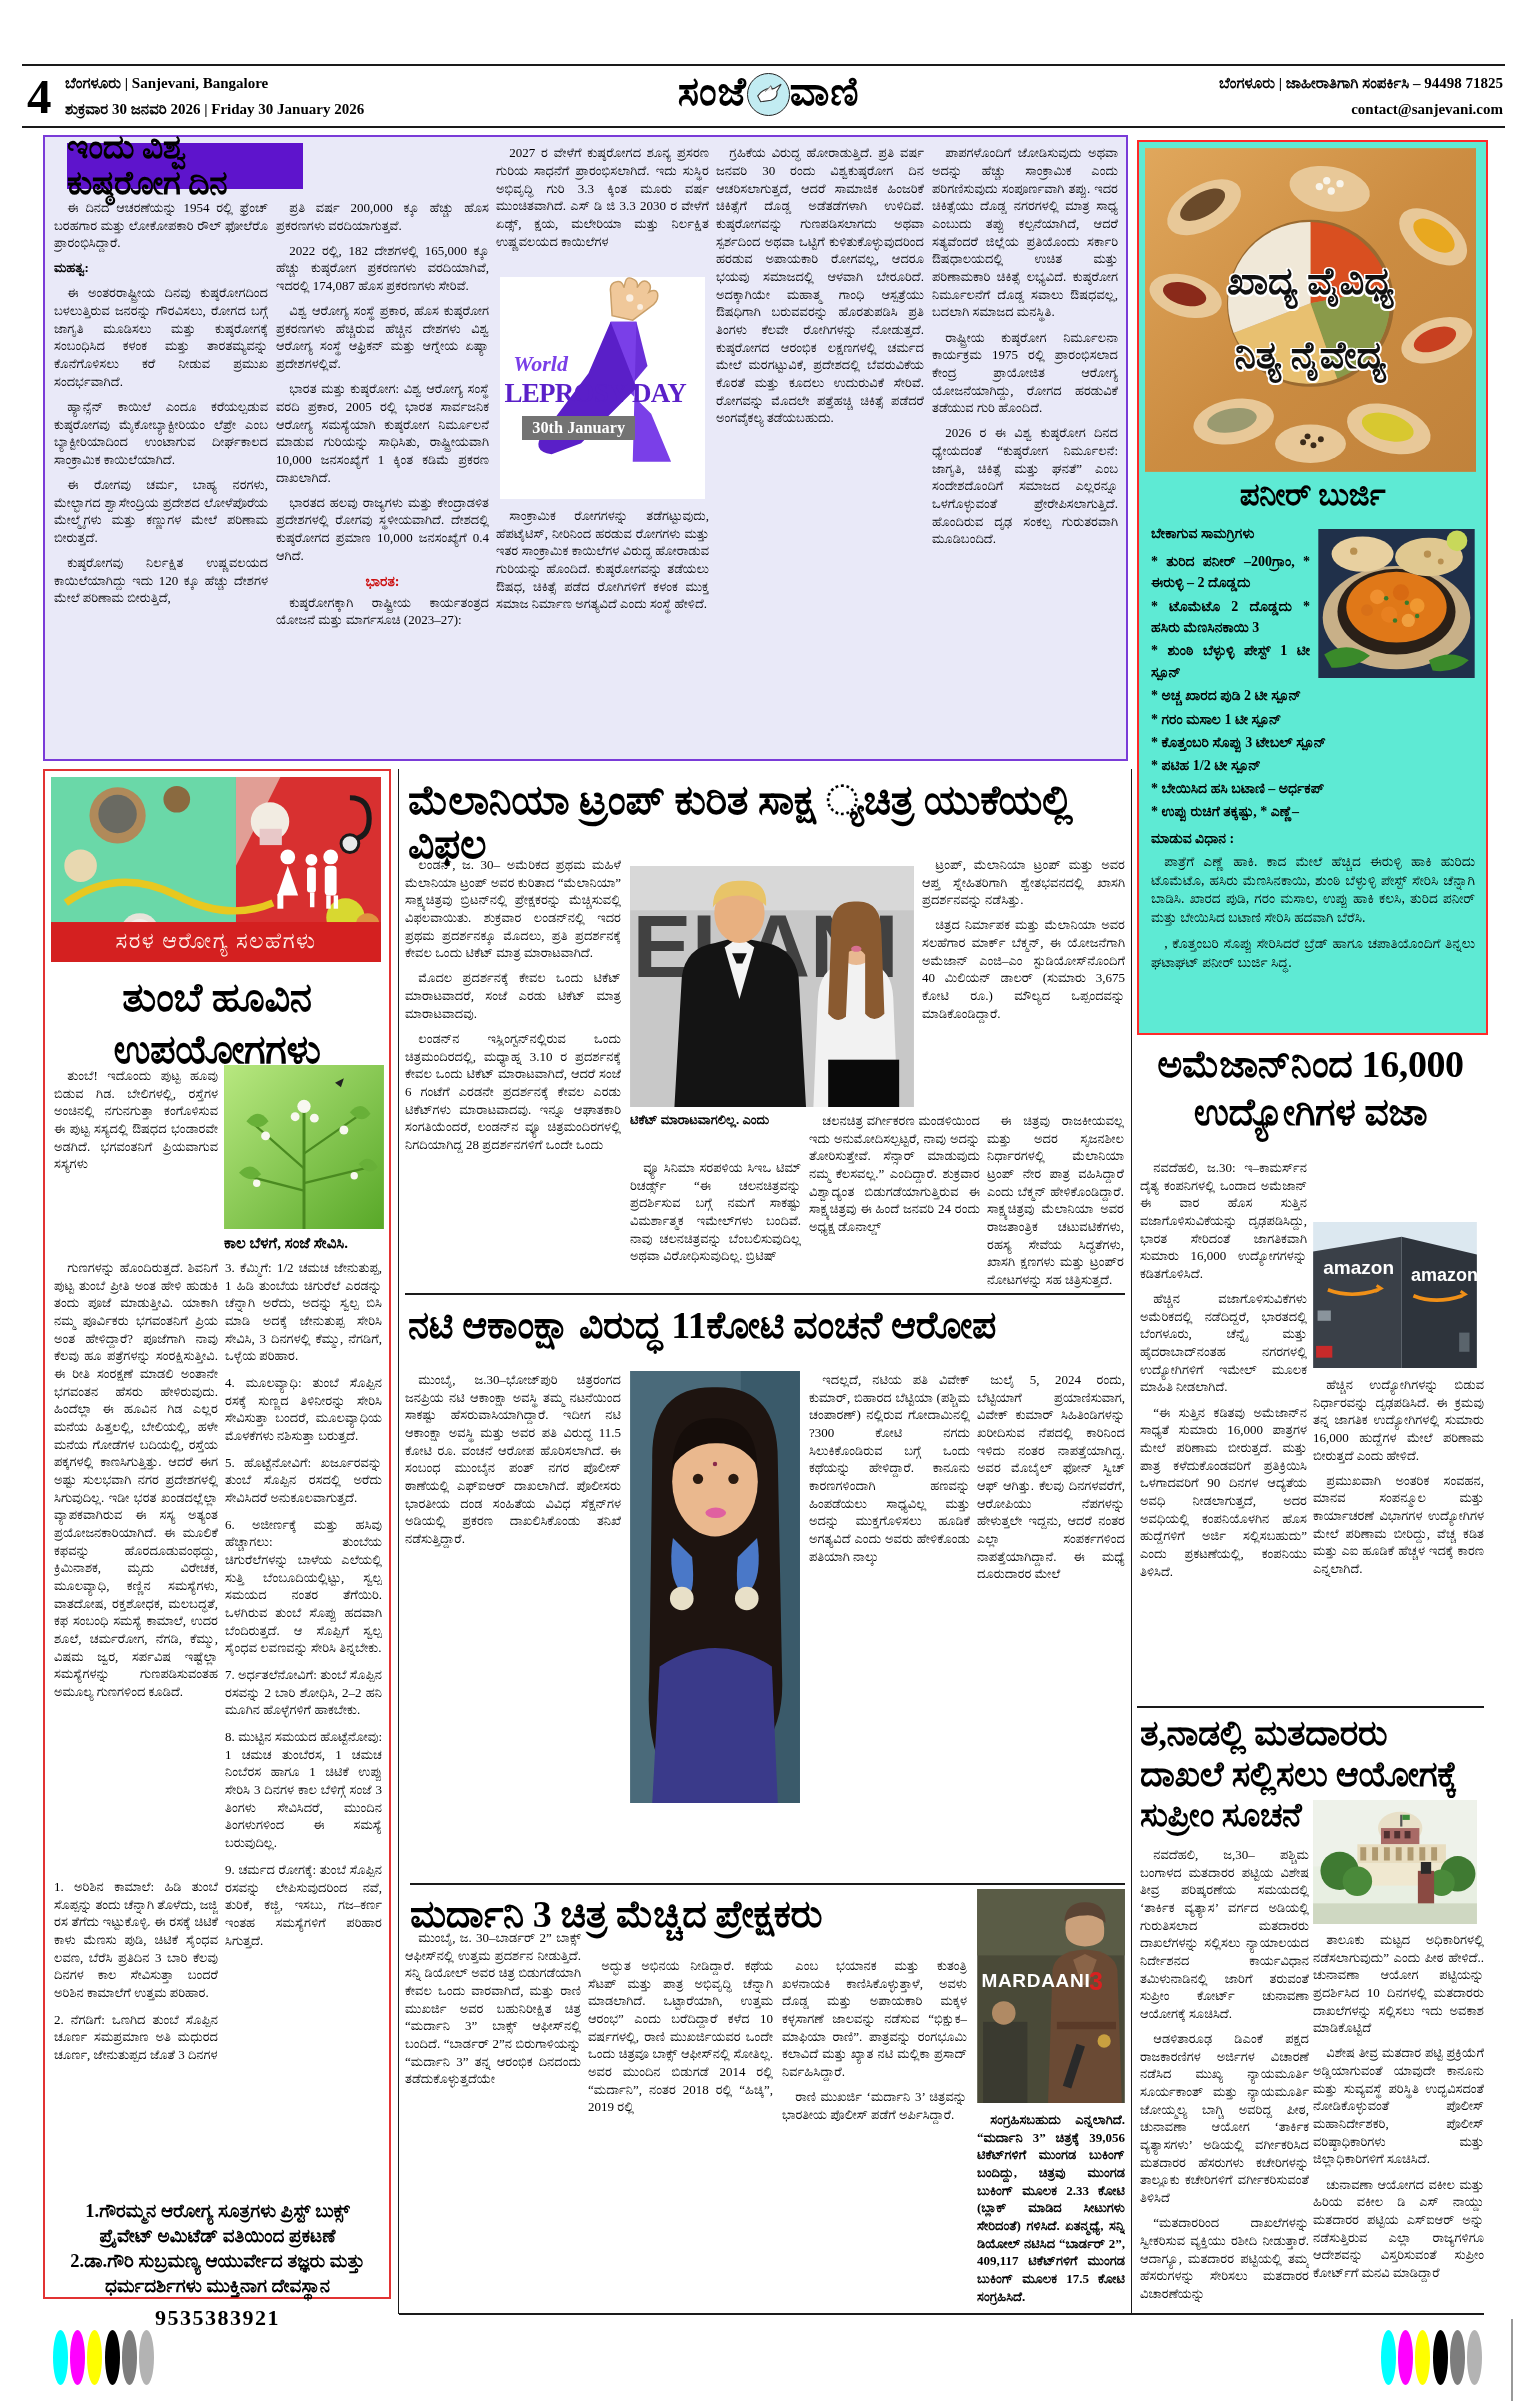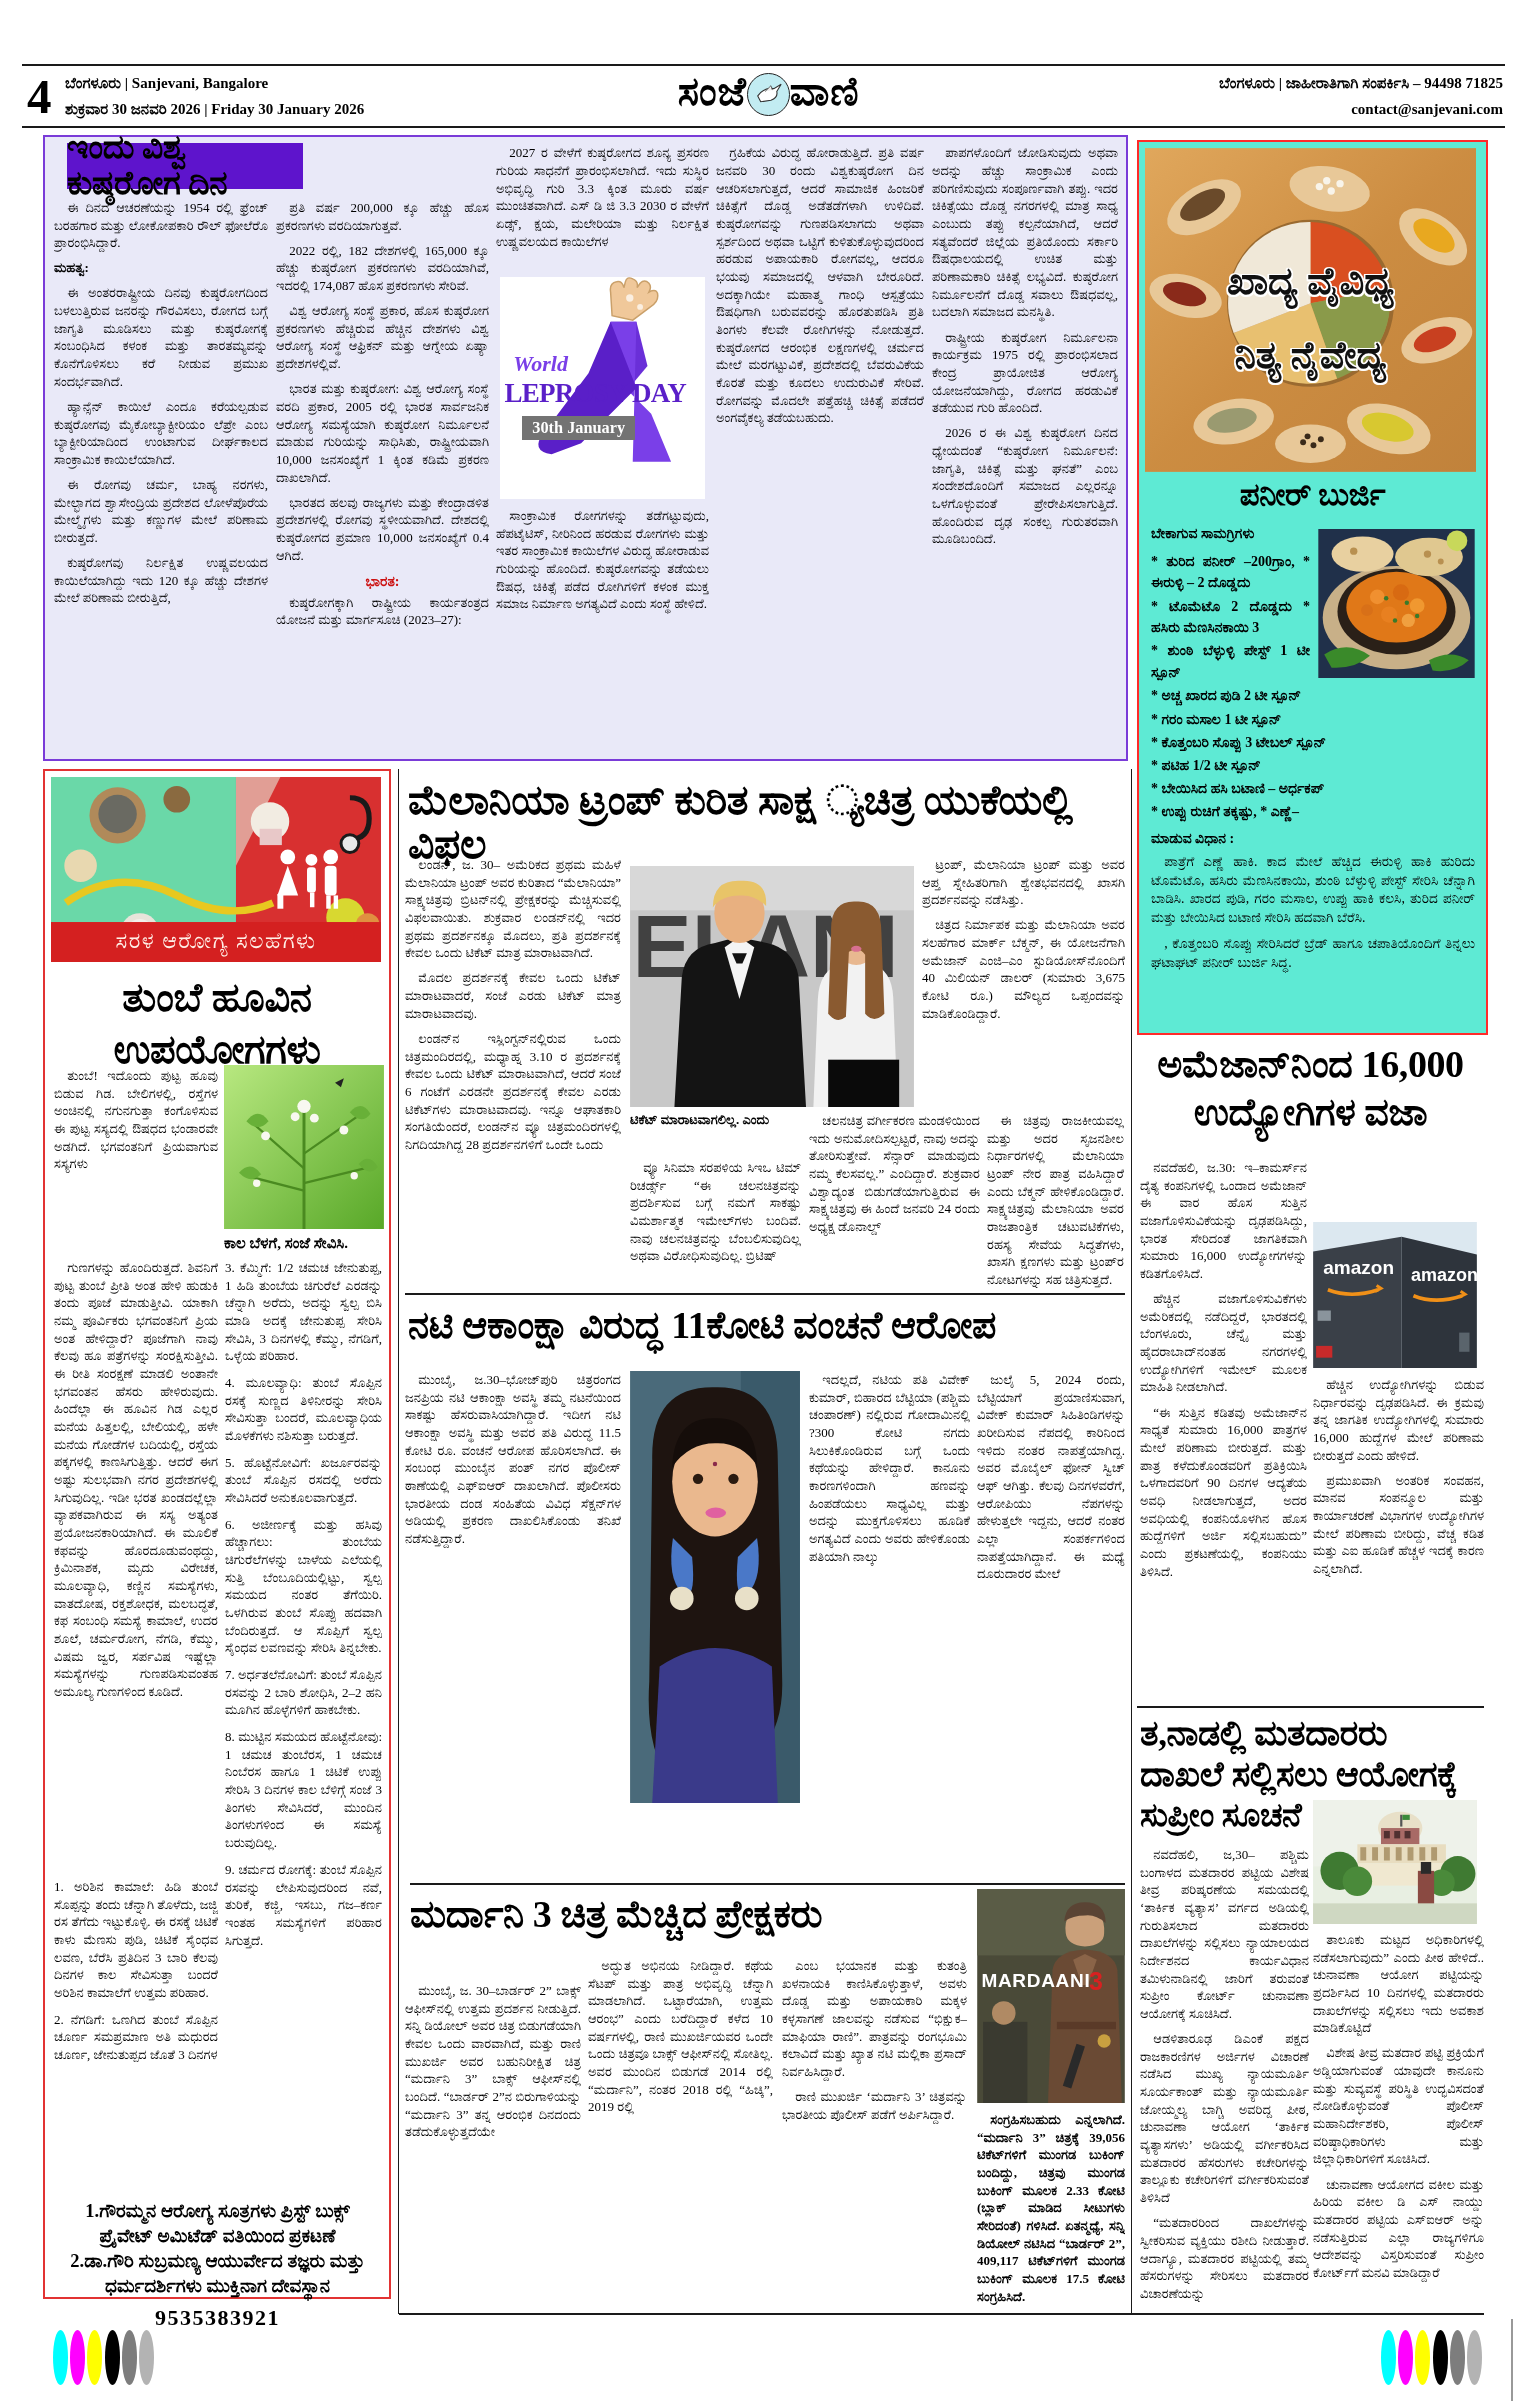--- a/index.html
+++ b/index.html
@@ -262,21 +262,21 @@
   </div>
   <div class="col abs" style="left:809px;top:1371px;width:161px;height:494px;">
     <p>ಇದಲ್ಲದೆ, ನಟಿಯ ಪತಿ ವಿವೇಕ್ ಕುಮಾರ್, ಬಿಹಾರದ ಬೆಟ್ಟಿಯಾ (ಪಶ್ಚಿಮ ಚಂಪಾರಣ್) ನಲ್ಲಿರುವ ಗೋದಾಮಿನಲ್ಲಿ ?300 ಕೋಟಿ ನಗದು ಸಿಲುಕಿಕೊಂಡಿರುವ ಬಗ್ಗೆ ಒಂದು ಕಥೆಯನ್ನು ಹೇಳಿದ್ದಾರೆ. ಕಾನೂನು ಕಾರಣಗಳಿಂದಾಗಿ ಹಣವನ್ನು ಹಿಂಪಡೆಯಲು ಸಾಧ್ಯವಿಲ್ಲ ಮತ್ತು ಅದನ್ನು ಮುಕ್ತಗೊಳಿಸಲು ಹೂಡಿಕೆ ಅಗತ್ಯವಿದೆ ಎಂದು ಅವರು ಹೇಳಿಕೊಂಡು ಪತಿಯಾಗಿ ನಾಲ್ಕು</p>
   </div>
   <div class="col abs" style="left:977px;top:1371px;width:148px;height:494px;">
     <p>ಜುಲೈ 5, 2024 ರಂದು, ಬೆಟ್ಟಿಯಾಗೆ ಪ್ರಯಾಣಿಸುವಾಗ, ವಿವೇಕ್ ಕುಮಾರ್ ಸಿಹಿತಿಂಡಿಗಳನ್ನು ಖರೀದಿಸುವ ನೆಪದಲ್ಲಿ ಕಾರಿನಿಂದ ಇಳಿದು ನಂತರ ನಾಪತ್ತೆಯಾಗಿದ್ದ. ಅವರ ಮೊಬೈಲ್ ಫೋನ್ ಸ್ವಿಚ್ ಆಫ್ ಆಗಿತ್ತು. ಕೆಲವು ದಿನಗಳವರೆಗೆ, ಆರೋಪಿಯು ನೆಪಗಳನ್ನು ಹೇಳುತ್ತಲೇ ಇದ್ದನು, ಆದರೆ ನಂತರ ಎಲ್ಲಾ ಸಂಪರ್ಕಗಳಿಂದ ನಾಪತ್ತೆಯಾಗಿದ್ದಾನೆ. ಈ ಮಧ್ಯೆ ದೂರುದಾರರ ಮೇಲೆ</p>
   </div>
 
   <div class="abs rule" style="left:410px;top:1883px;width:715px;height:1.5px;"></div>
   <div class="abs headline" style="left:410px;top:1894px;width:510px;font-size:38px;">ಮರ್ದಾನಿ 3 ಚಿತ್ರ ಮೆಚ್ಚಿದ ಪ್ರೇಕ್ಷಕರು</div>
-  <div class="col abs" style="left:405px;top:1982px;width:176px;height:355px;">
+  <div class="col abs" style="left:405px;top:1929px;width:176px;height:355px;">
     <p>ಮುಂಬೈ, ಜ. 30–ಬಾರ್ಡರ್ 2” ಬಾಕ್ಸ್ ಆಫೀಸ್‌ನಲ್ಲಿ ಉತ್ತಮ ಪ್ರದರ್ಶನ ನೀಡುತ್ತಿದೆ. ಸನ್ನಿ ಡಿಯೋಲ್ ಅವರ ಚಿತ್ರ ಬಿಡುಗಡೆಯಾಗಿ ಕೇವಲ ಒಂದು ವಾರವಾಗಿದೆ, ಮತ್ತು ರಾಣಿ ಮುಖರ್ಜಿ ಅವರ ಬಹುನಿರೀಕ್ಷಿತ ಚಿತ್ರ “ಮರ್ದಾನಿ 3” ಬಾಕ್ಸ್ ಆಫೀಸ್‌ನಲ್ಲಿ ಬಂದಿದೆ. “ಬಾರ್ಡರ್ 2”ನ ಬಿರುಗಾಳಿಯನ್ನು “ಮರ್ದಾನಿ 3” ತನ್ನ ಆರಂಭಿಕ ದಿನದಂದು ತಡೆದುಕೊಳ್ಳುತ್ತದೆಯೇ</p>
   </div>
   <div class="col abs" style="left:588px;top:1957px;width:185px;height:355px;">
     <p>ಅದ್ಭುತ ಅಭಿನಯ ನೀಡಿದ್ದಾರೆ. ಕಥೆಯ ಸೆಟಪ್ ಮತ್ತು ಪಾತ್ರ ಅಭಿವೃದ್ಧಿ ಚೆನ್ನಾಗಿ ಮಾಡಲಾಗಿದೆ. ಒಟ್ಟಾರೆಯಾಗಿ, ಉತ್ತಮ ಆರಂಭ” ಎಂದು ಬರೆದಿದ್ದಾರೆ ಕಳೆದ 10 ವರ್ಷಗಳಲ್ಲಿ, ರಾಣಿ ಮುಖರ್ಜಿಯವರ ಒಂದೇ ಒಂದು ಚಿತ್ರವೂ ಬಾಕ್ಸ್ ಆಫೀಸ್‌ನಲ್ಲಿ ಸೋತಿಲ್ಲ. ಅವರ ಮುಂದಿನ ಬಿಡುಗಡೆ 2014 ರಲ್ಲಿ “ಮರ್ದಾನಿ”, ನಂತರ 2018 ರಲ್ಲಿ “ಹಿಚ್ಕಿ”, 2019 ರಲ್ಲಿ</p>
   </div>
   <div class="col abs" style="left:782px;top:1957px;width:185px;height:355px;">
     <p>ಎಂಬ ಭಯಾನಕ ಮತ್ತು ಕುತಂತ್ರಿ ಖಳನಾಯಕಿ ಕಾಣಿಸಿಕೊಳ್ಳುತ್ತಾಳೆ, ಅವಳು ದೊಡ್ಡ ಮತ್ತು ಅಪಾಯಕಾರಿ ಮಕ್ಕಳ ಕಳ್ಳಸಾಗಣೆ ಜಾಲವನ್ನು ನಡೆಸುವ “ಭಿಕ್ಷುಕ–ಮಾಫಿಯಾ ರಾಣಿ”. ಪಾತ್ರವನ್ನು ರಂಗಭೂಮಿ ಕಲಾವಿದೆ ಮತ್ತು ಖ್ಯಾತ ನಟಿ ಮಲ್ಲಿಕಾ ಪ್ರಸಾದ್ ನಿರ್ವಹಿಸಿದ್ದಾರೆ.</p>
     <p>ರಾಣಿ ಮುಖರ್ಜಿ ‘ಮರ್ದಾನಿ 3’ ಚಿತ್ರವನ್ನು ಭಾರತೀಯ ಪೊಲೀಸ್ ಪಡೆಗೆ ಅರ್ಪಿಸಿದ್ದಾರೆ.</p>
   </div>
   <div class="abs ph" style="left:977px;top:1889px;width:148px;height:214px;">

